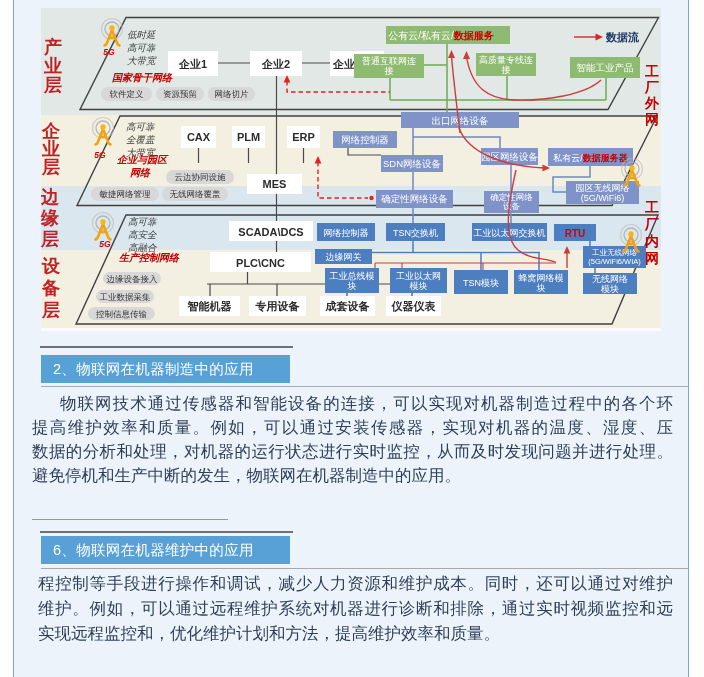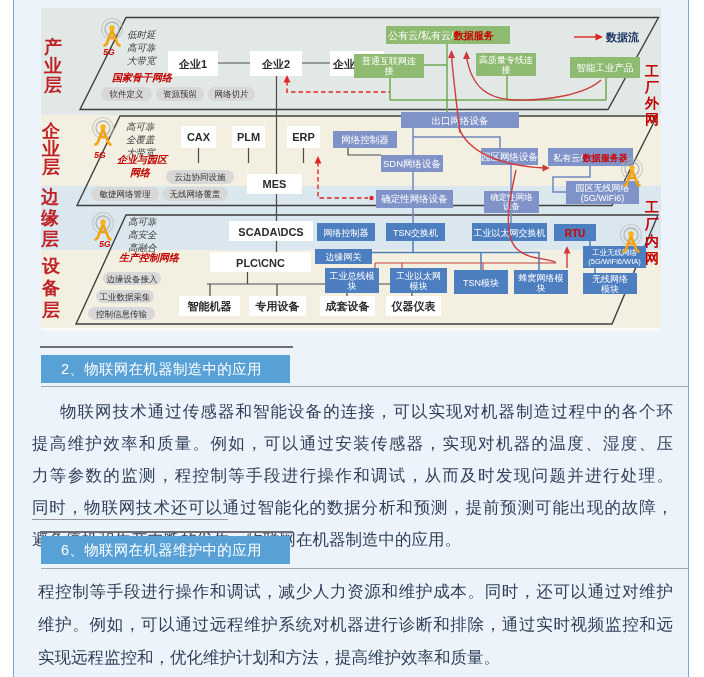--- a/index.html
+++ b/index.html
@@ -4,40 +4,39 @@
 <style>
 html,body{margin:0;padding:0;}
 body{width:704px;height:677px;position:relative;background:#fff;overflow:hidden;
   font-family:"Liberation Sans",sans-serif;}
 .page{position:absolute;left:13px;top:0;width:676px;height:677px;background:#edf3fa;
   border-left:1.5px solid #74a8e2;border-right:1.5px solid #74a8e2;box-sizing:border-box;}
 .abs{position:absolute;}
 .rule{position:absolute;height:1.5px;background:#6f6f74;}
 .hair{position:absolute;height:1px;background:#a9a9ad;}
 .bar{position:absolute;left:41px;width:249px;height:28px;background:#58a1d7;color:#fff;
-  font-size:14.5px;line-height:28px;padding-left:20px;box-sizing:border-box;letter-spacing:0.3px;}
+  font-size:14.5px;line-height:28px;padding-left:12px;box-sizing:border-box;letter-spacing:0.3px;}
 .para{position:absolute;color:#2e3f58;font-size:16.5px;}
 .para div{text-align:justify;text-align-last:justify;height:24px;line-height:24px;
-  overflow:hidden;white-space:nowrap;margin-top:8px;}
+  overflow:hidden;white-space:nowrap;}
 .para div.last{text-align-last:left;}
 .para div.first{text-indent:28px;}
 .p3 div{height:25px;line-height:25px;}
 </style>
 </head>
 <body>
 <div class="page"></div>
 
 <div class="rule" style="left:40px;top:346px;width:253px;"></div>
 <div class="bar" style="top:355px;">2、物联网在机器制造中的应用</div>
 <div class="hair" style="left:41px;top:386px;width:648px;"></div>
 <div class="para" style="left:32px;top:391px;width:641px;">
 <div class="first">物联网技术通过传感器和智能设备的连接，可以实现对机器制造过程中的各个环</div>
 <div>提高维护效率和质量。例如，可以通过安装传感器，实现对机器的温度、湿度、压</div>
-<div>力等参数的监测，程控制等手段进行操作和调试，从而及时发现问题并进行处理。</div>
-<div>同时，物联网技术还可以通过智能化的数据分析和预测，提前预测可能出现的故障，</div>
+<div>数据的分析和处理，对机器的运行状态进行实时监控，从而及时发现问题并进行处理。</div>
 <div class="last">避免停机和生产中断的发生，物联网在机器制造中的应用。</div>
 </div>
 <div class="hair" style="left:32px;top:519px;width:196px;background:#97979c;"></div>
 
 <div class="rule" style="left:40px;top:531px;width:253px;"></div>
 <div class="bar" style="top:536px;">6、物联网在机器维护中的应用</div>
 <div class="hair" style="left:41px;top:568px;width:648px;"></div>
 <div class="para p3" style="left:38px;top:571px;width:635px;">
 <div>程控制等手段进行操作和调试，减少人力资源和维护成本。同时，还可以通过对维护</div>
 <div>维护。例如，可以通过远程维护系统对机器进行诊断和排除，通过实时视频监控和远</div>

